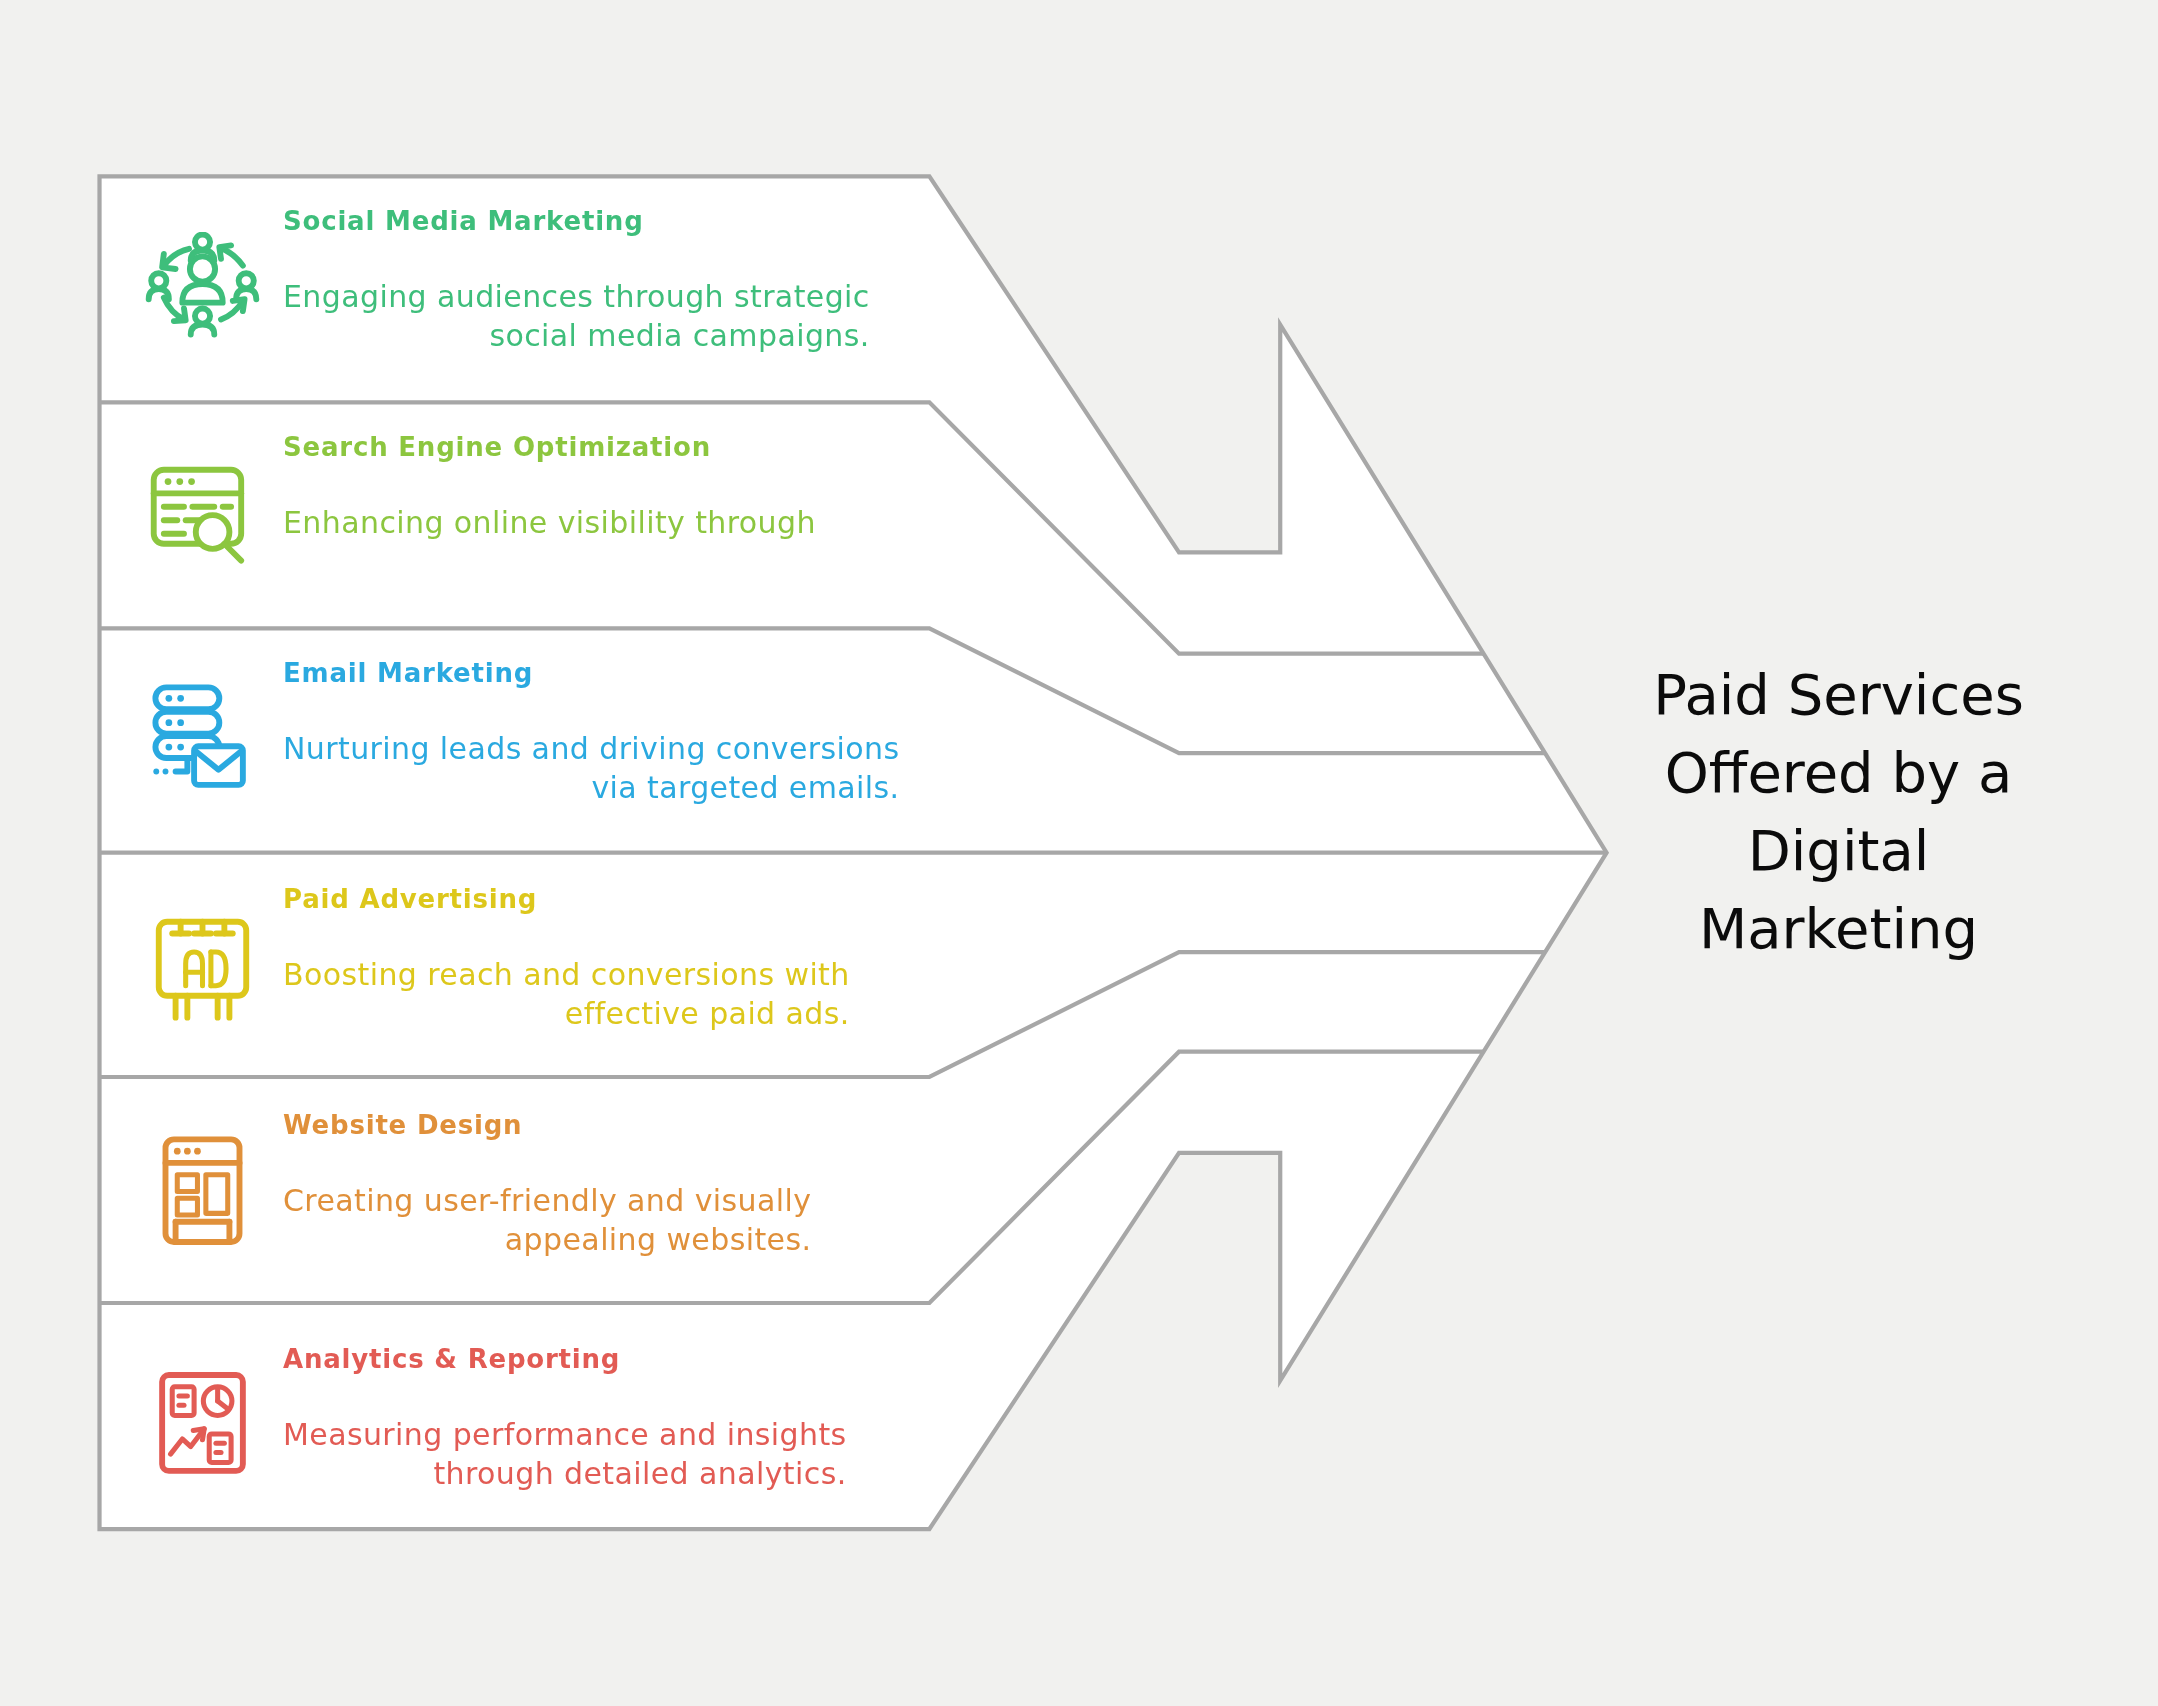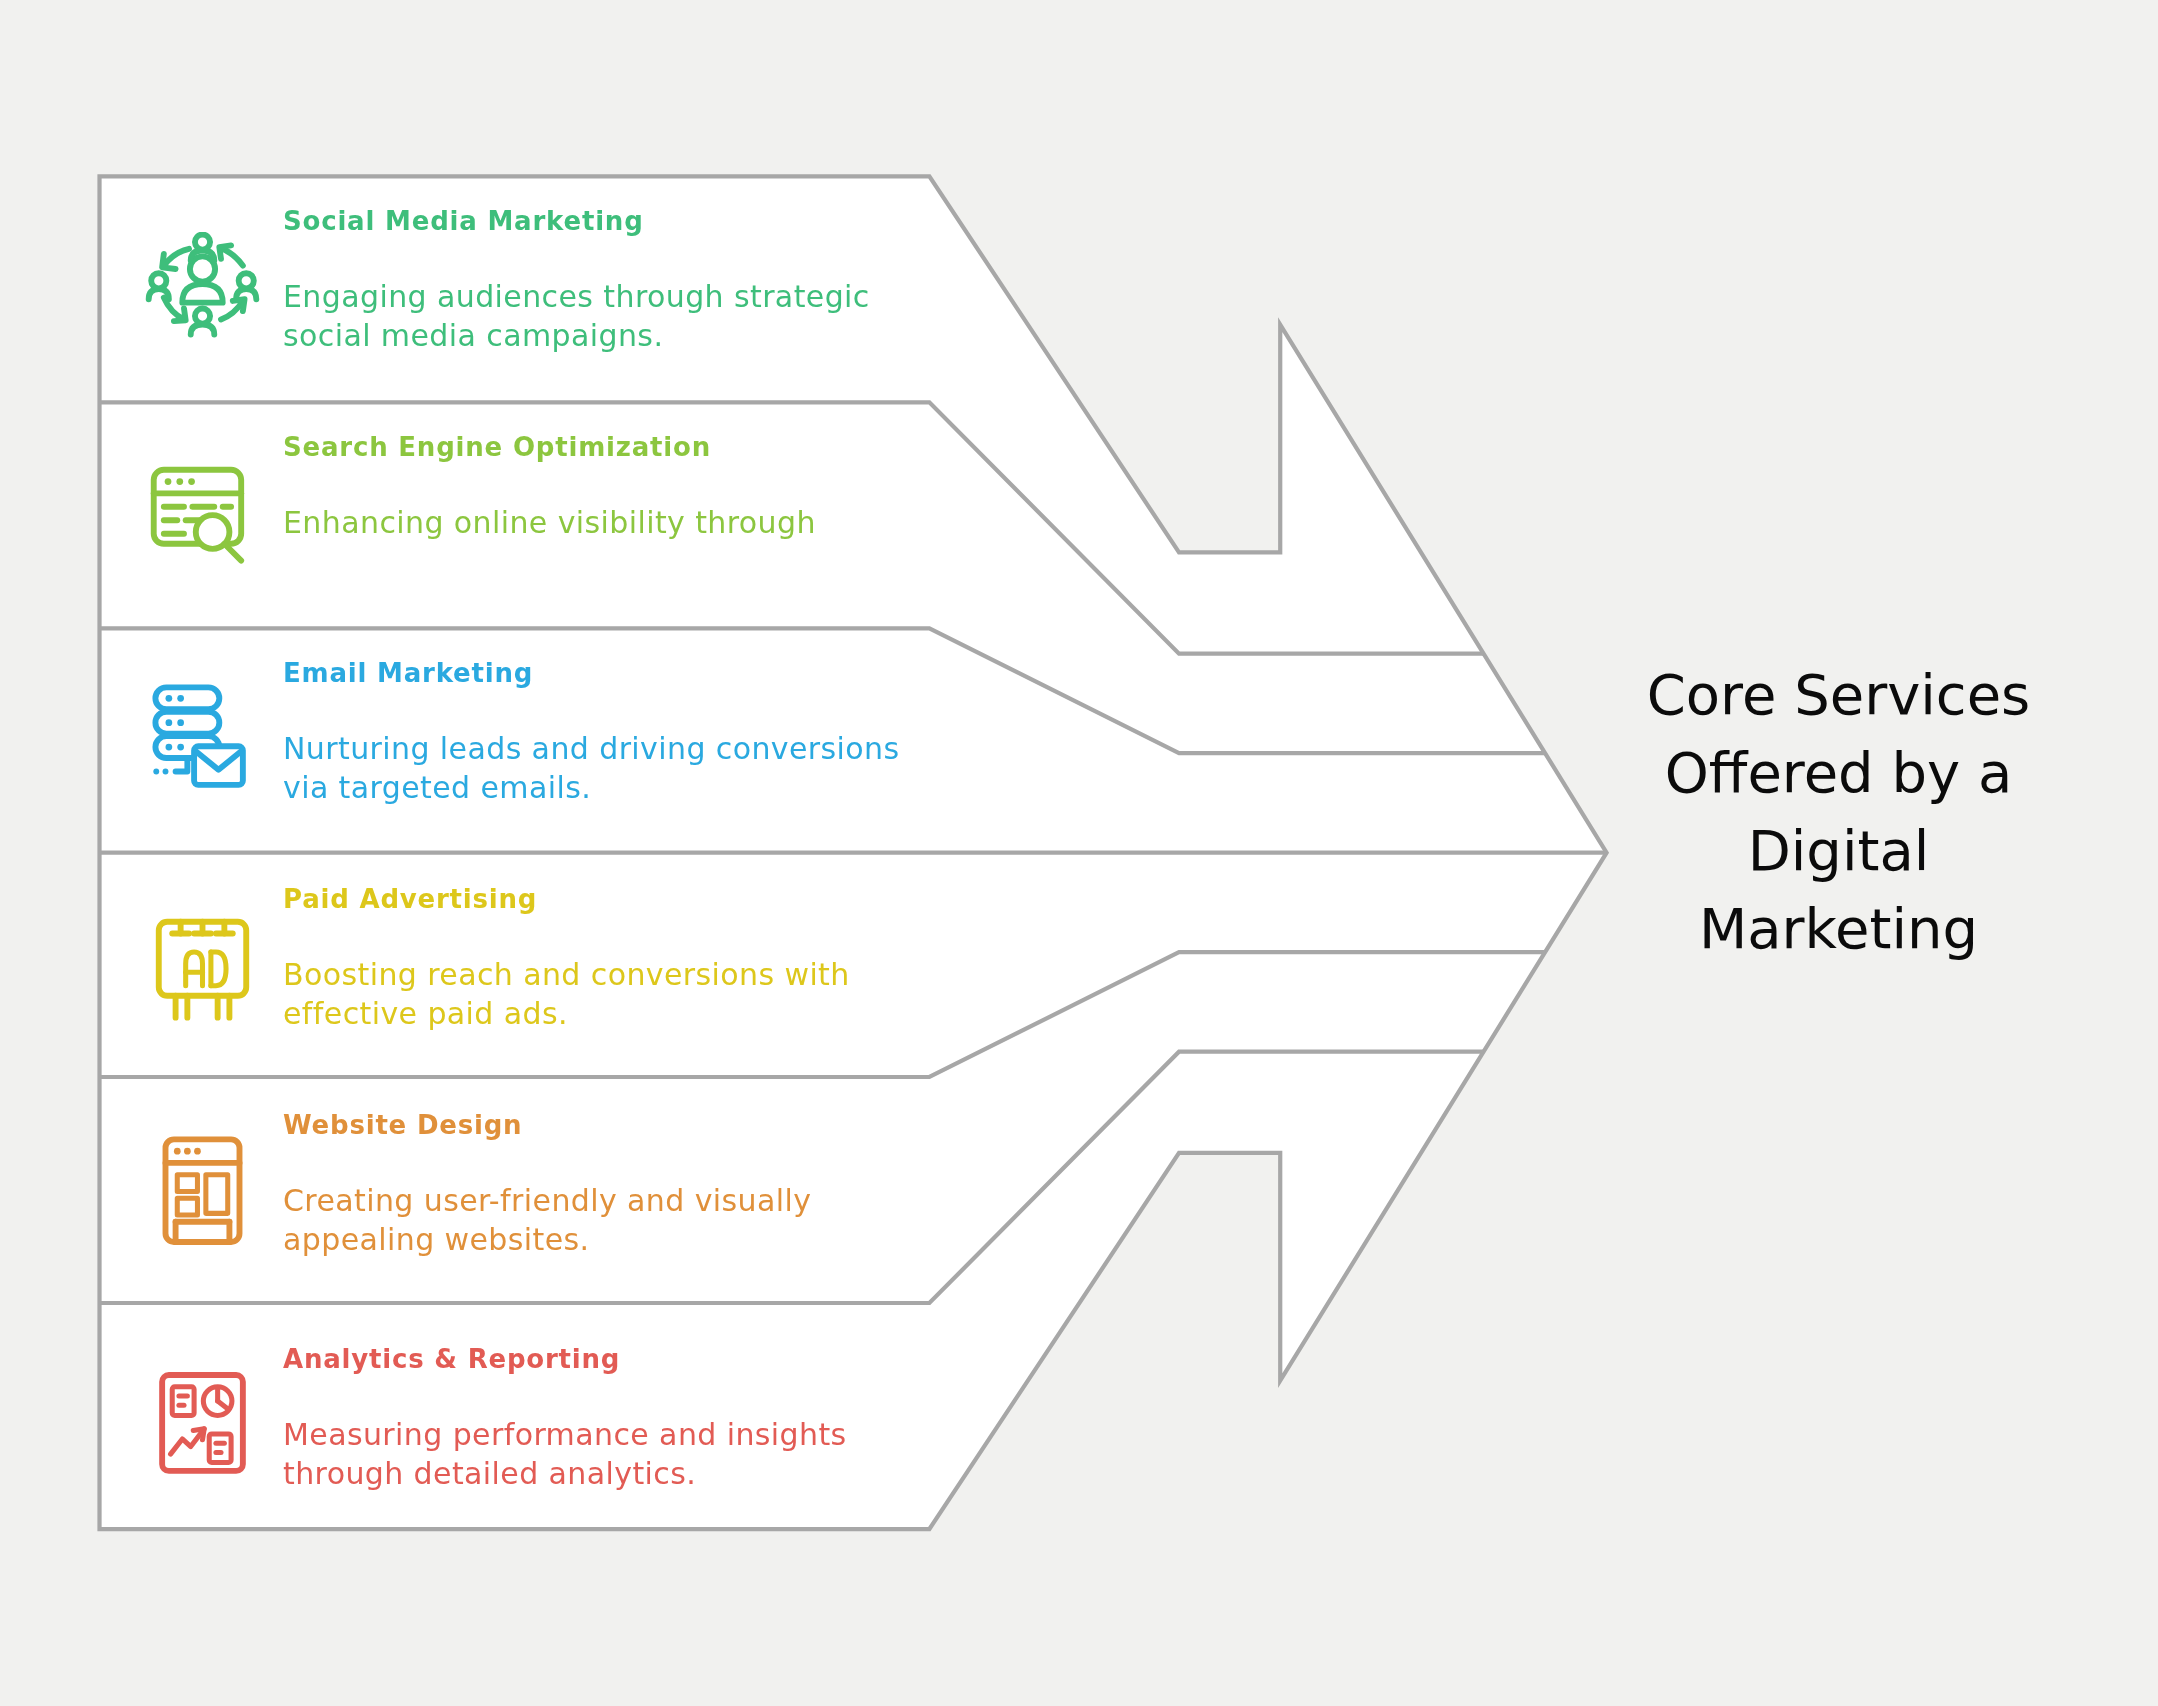--- a/index.html
+++ b/index.html
@@ -21,21 +21,21 @@
   .band .icon-box svg{display:block;width:115px;height:111px;}
   .band .svc-heading{
     position:absolute;left:283px;top:30px;
     font-size:26px;font-weight:bold;letter-spacing:0.8px;
     white-space:nowrap;
   }
   .band .svc-desc{
     position:absolute;left:283px;top:101px;
     font-size:30px;line-height:39px;letter-spacing:0.4px;
   }
-  .band .svc-desc div{white-space:nowrap;}
+  .band .svc-desc div{white-space:nowrap;text-align:right;}
   .title-block{
     position:absolute;left:1594px;top:656px;width:489px;
     text-align:center;color:#0B0B0B;
     font-size:56px;line-height:78px;font-weight:400;
   }
   .title-block div{white-space:nowrap;}
   .ic{stroke:currentColor;fill:none;stroke-width:7;stroke-linecap:round;stroke-linejoin:round;}
   .ic-thin{stroke:currentColor;fill:none;stroke-width:6;stroke-linecap:round;stroke-linejoin:round;}
   .ic-dot{fill:currentColor;stroke:none;}
   .ic-white{fill:#FFFFFF;}
@@ -203,20 +203,20 @@
       </svg>
     </div>
     <div class="svc-heading">Analytics &amp; Reporting</div>
     <div class="svc-desc">
       <div>Measuring performance and insights</div>
       <div>through detailed analytics.</div>
     </div>
   </div>
 
   <div class="title-block" style="color: rgb(11, 11, 11);">
-    <div>Core Services</div>
+    <div>Paid Services</div>
     <div>Offered by a</div>
     <div>Digital</div>
     <div>Marketing</div>
   </div>
 
 </div>
 
 
 </body></html>

